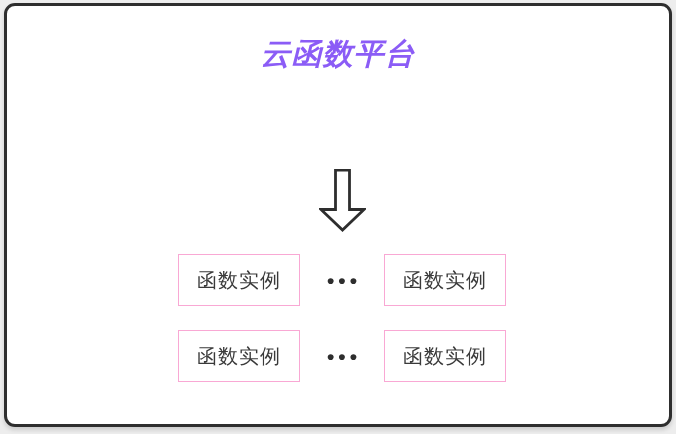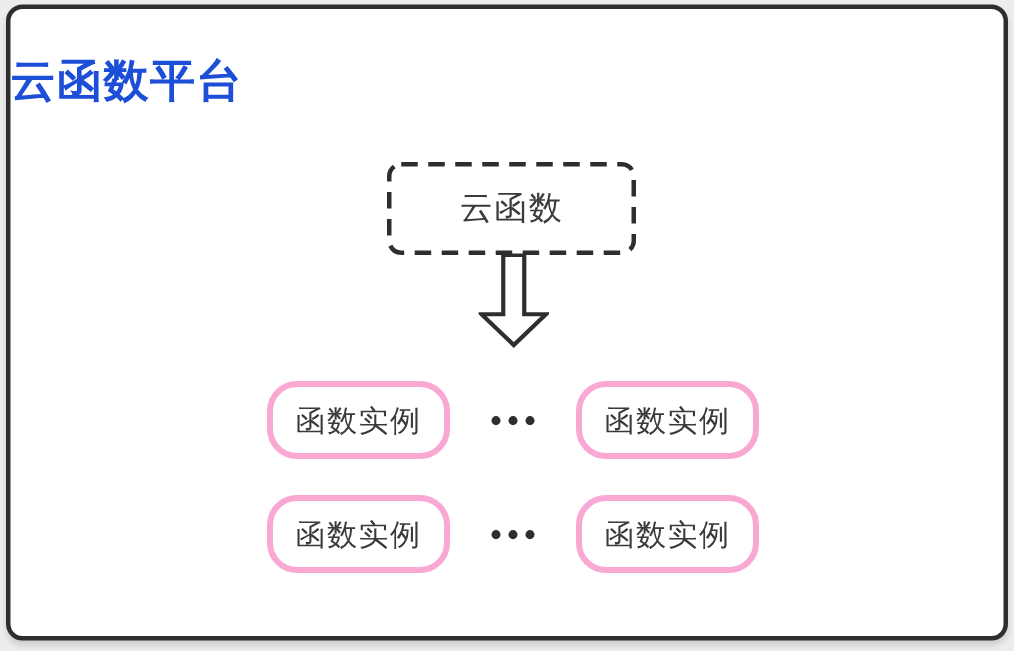--- a/index.html
+++ b/index.html
@@ -22,24 +22,26 @@
     background: #ffffff;
     border: 3px solid #2e2e2e;
     border-radius: 11px;
     box-shadow: 0 3px 4px rgba(0,0,0,0.14);
   }
   .title {
     position: absolute;
     left: 0;
     right: 0;
     top: 28px;
+    text-align: center;
     font-size: 30px;
     font-weight: bold;
     letter-spacing: 1px;
-    color: #1d4ed8;
+    color: #8b5cf6;
+    font-style: italic;
   }
   .cloud-box {
     position: absolute;
     left: 251px;
     top: 102px;
     width: 166px;
     height: 62px;
   }
   .cloud-box svg {
     position: absolute;
@@ -74,22 +76,22 @@
     display: flex;
     justify-content: space-between;
     align-items: center;
   }
   .row.r1 { top: 248px; }
   .row.r2 { top: 324px; }
   .instance-box {
     box-sizing: border-box;
     width: 122px;
     height: 52px;
-    border: 4px solid #f9a8d4;
-    border-radius: 20px;
+    border: 1px solid #f9a8d4;
+    border-radius: 0;
     background: #ffffff;
     display: flex;
     align-items: center;
     justify-content: center;
     font-size: 20px;
     color: #3a3a3a;
     letter-spacing: 1px;
   }
   .dots {
     font-size: 21px;
@@ -108,26 +110,20 @@
     letter-spacing: 1px;
   }
 </style>
 </head>
 <body>
 
 <div class="panel">
 
   <div class="title">云函数平台</div>
 
-  <div class="cloud-box">
-    <svg width="166" height="62" viewBox="0 0 166 62">
-      <rect x="1.5" y="1.5" width="163" height="59" rx="8" ry="8" fill="none" stroke="#2e2e2e" stroke-width="3" stroke-dasharray="11 7"></rect>
-    </svg>
-    <span class="label">云函数</span>
-  </div>
 
   <svg class="arrow" viewBox="0 0 47 63">
     <polygon points="16.5,1 30.5,1 30.5,40.5 45,40.5 23.5,61 2,40.5 16.5,40.5" fill="#ffffff" stroke="#2e2e2e" stroke-width="2.8" stroke-linejoin="miter"></polygon>
   </svg>
 
   <div class="row r1">
     <div class="instance-box">函数实例</div>
     <div class="dots">•••</div>
     <div class="instance-box">函数实例</div>
   </div>

